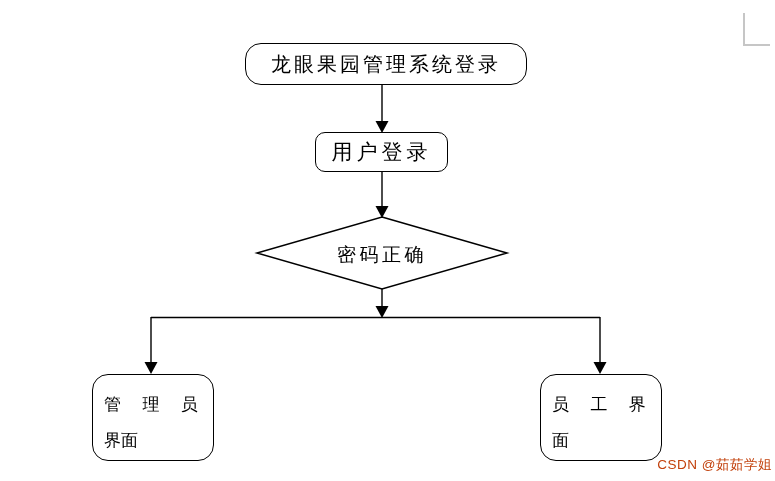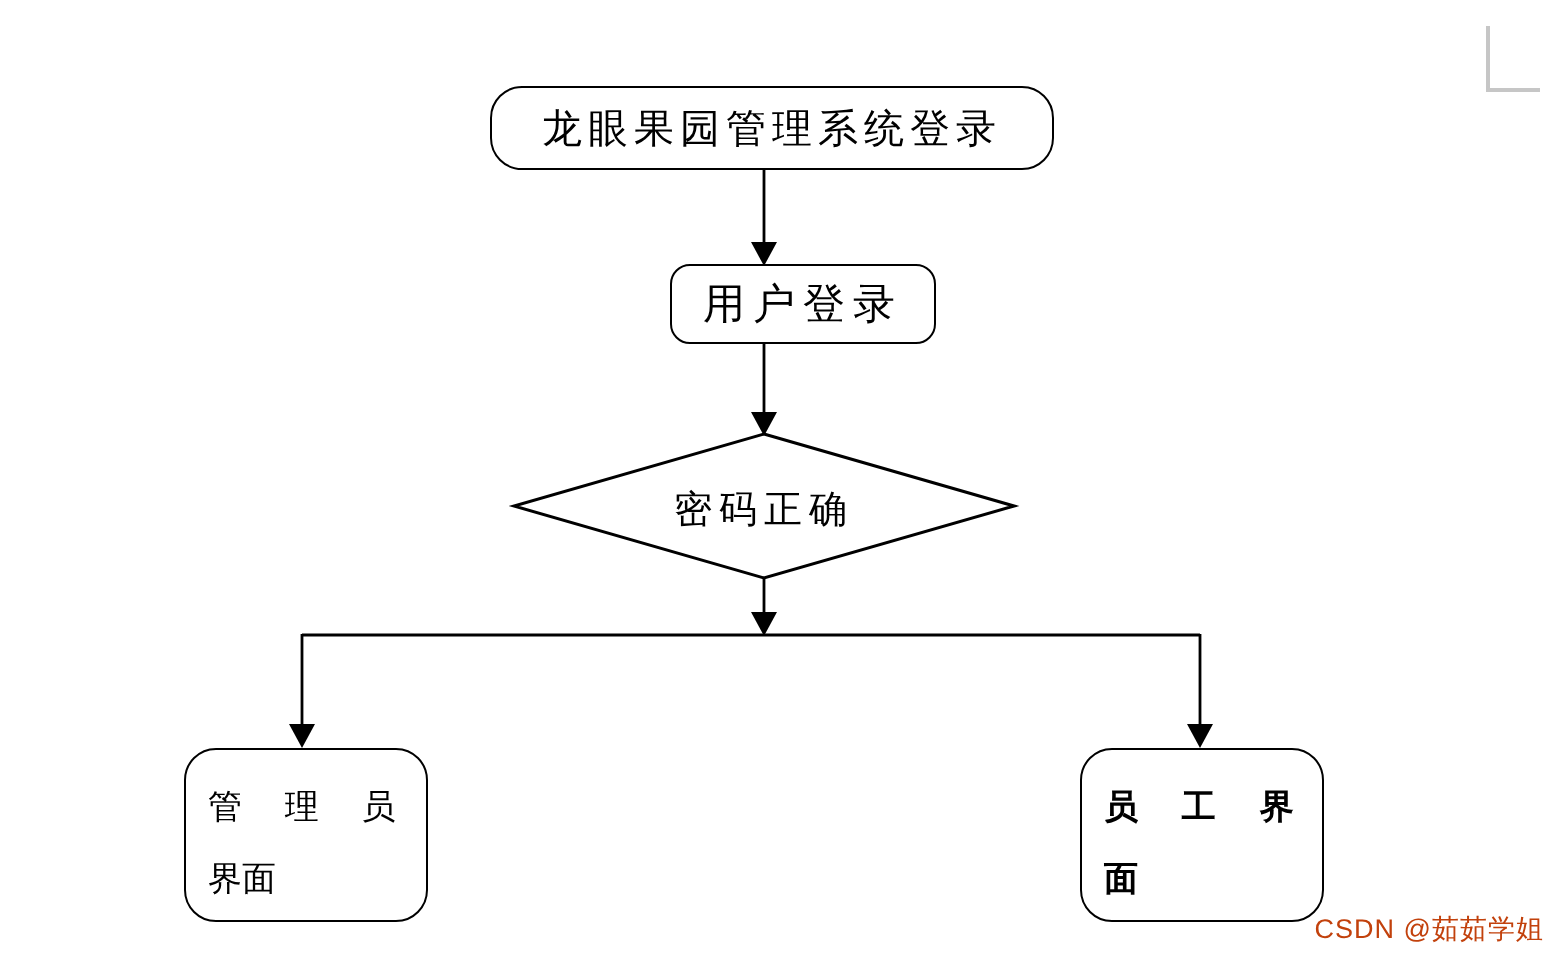--- a/index.html
+++ b/index.html
@@ -31,42 +31,42 @@
     white-space: nowrap;
   }
   .node-title {
     left: 245px; top: 43px; width: 282px; height: 42px;
     border-radius: 16px;
     font-size: 20px; letter-spacing: 3px;
   }
   .node-login {
     left: 315px; top: 132px; width: 133px; height: 40px;
     border-radius: 10px;
-    font-size: 21px; letter-spacing: 4px; margin-left: 20px;
+    font-size: 21px; letter-spacing: 4px;
   }
   .diamond-label {
     position: absolute;
     left: 282px; top: 242px; width: 200px;
     text-align: center;
     font-size: 19px; letter-spacing: 3.5px;
     white-space: nowrap;
     font-family: Liberation Mono, monospace;
   }
   .node-terminal {
     width: 122px; height: 87px;
     border-radius: 16px;
     flex-direction: column;
     align-items: flex-start;
     justify-content: center;
     padding: 8px 8px 0 11px;
     font-size: 17px;
     line-height: 36px;
   }
   .node-admin { left: 92px;  top: 374px; }
-  .node-staff { left: 540px; top: 374px; font-weight: bold; }
+  .node-staff { left: 540px; top: 374px; }
   .spread-line { word-spacing: 14px; letter-spacing: 1px; }
   .watermark {
     position: absolute;
     right: 3px; top: 456px;
     font-family: "Liberation Sans", sans-serif;
     font-size: 13.5px;
     letter-spacing: 0.5px;
     color: #c2410c;
   }
   .corner-mark {

